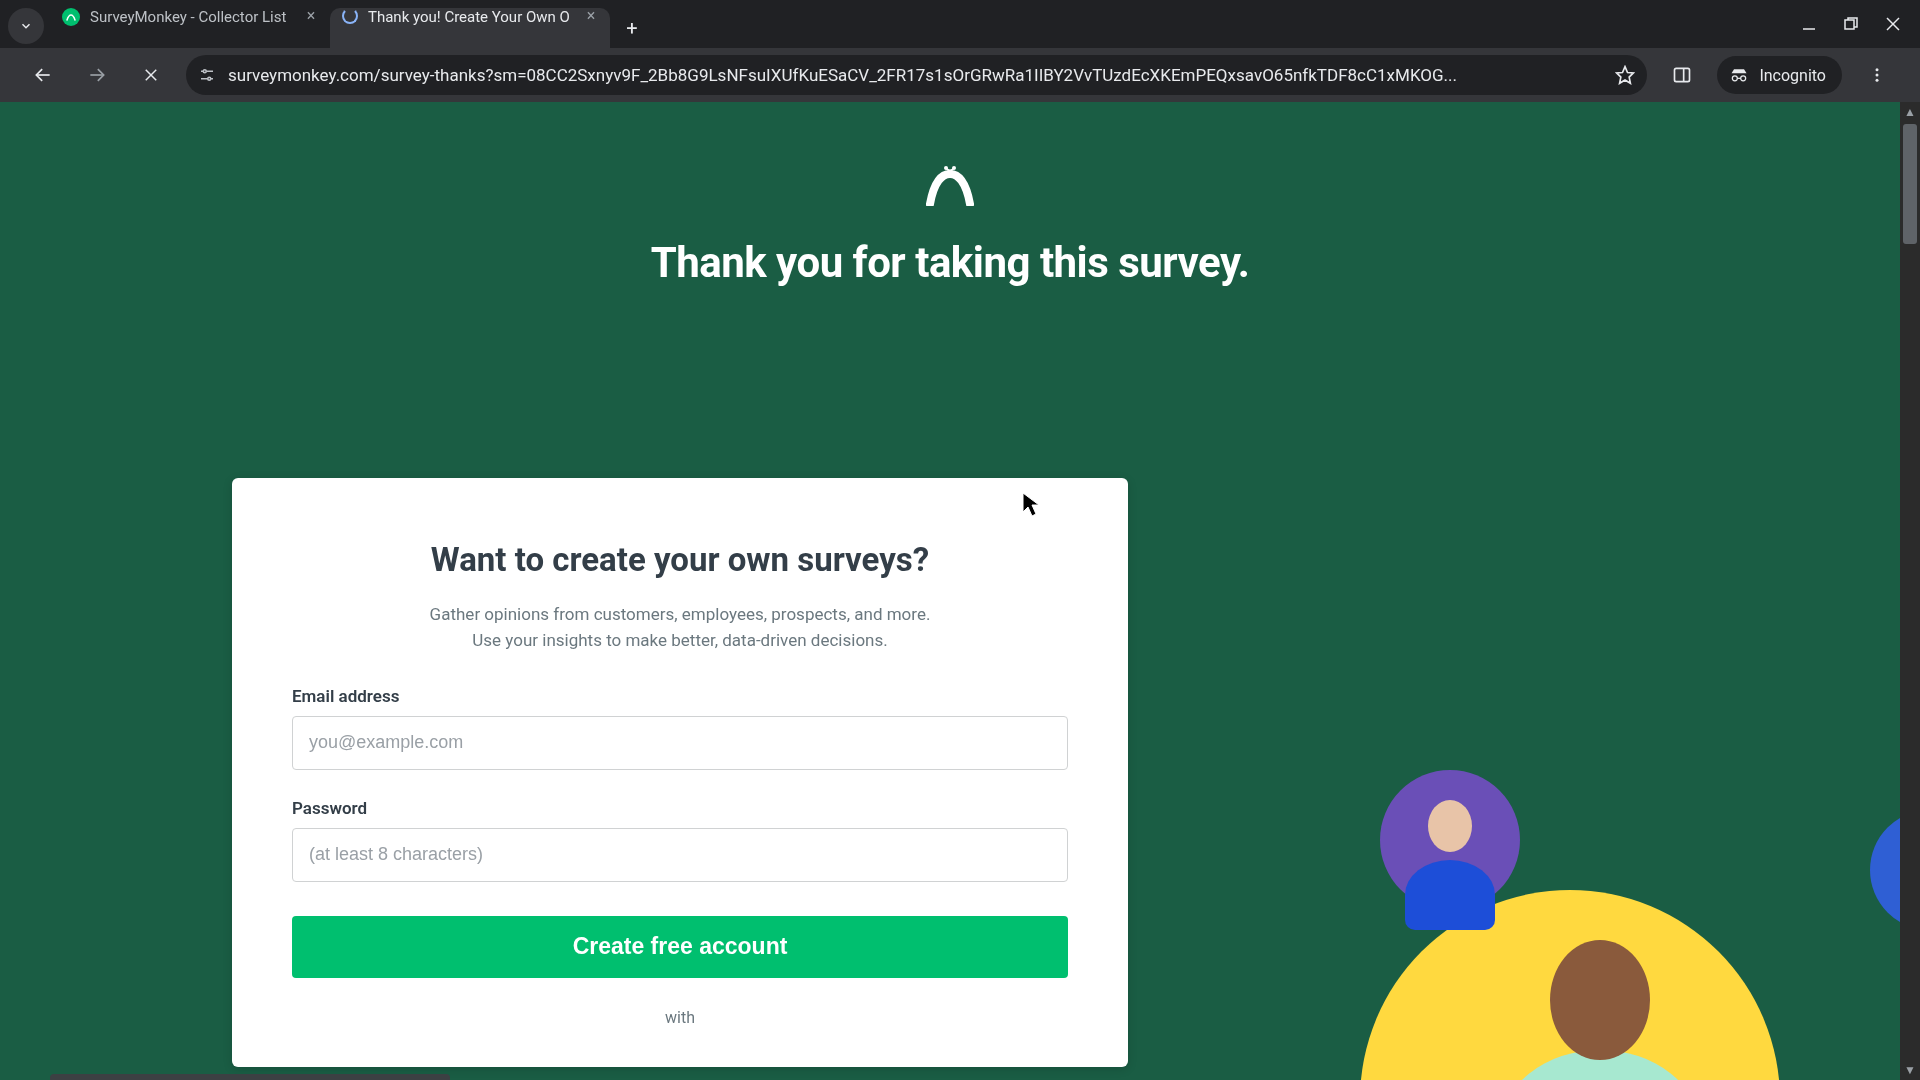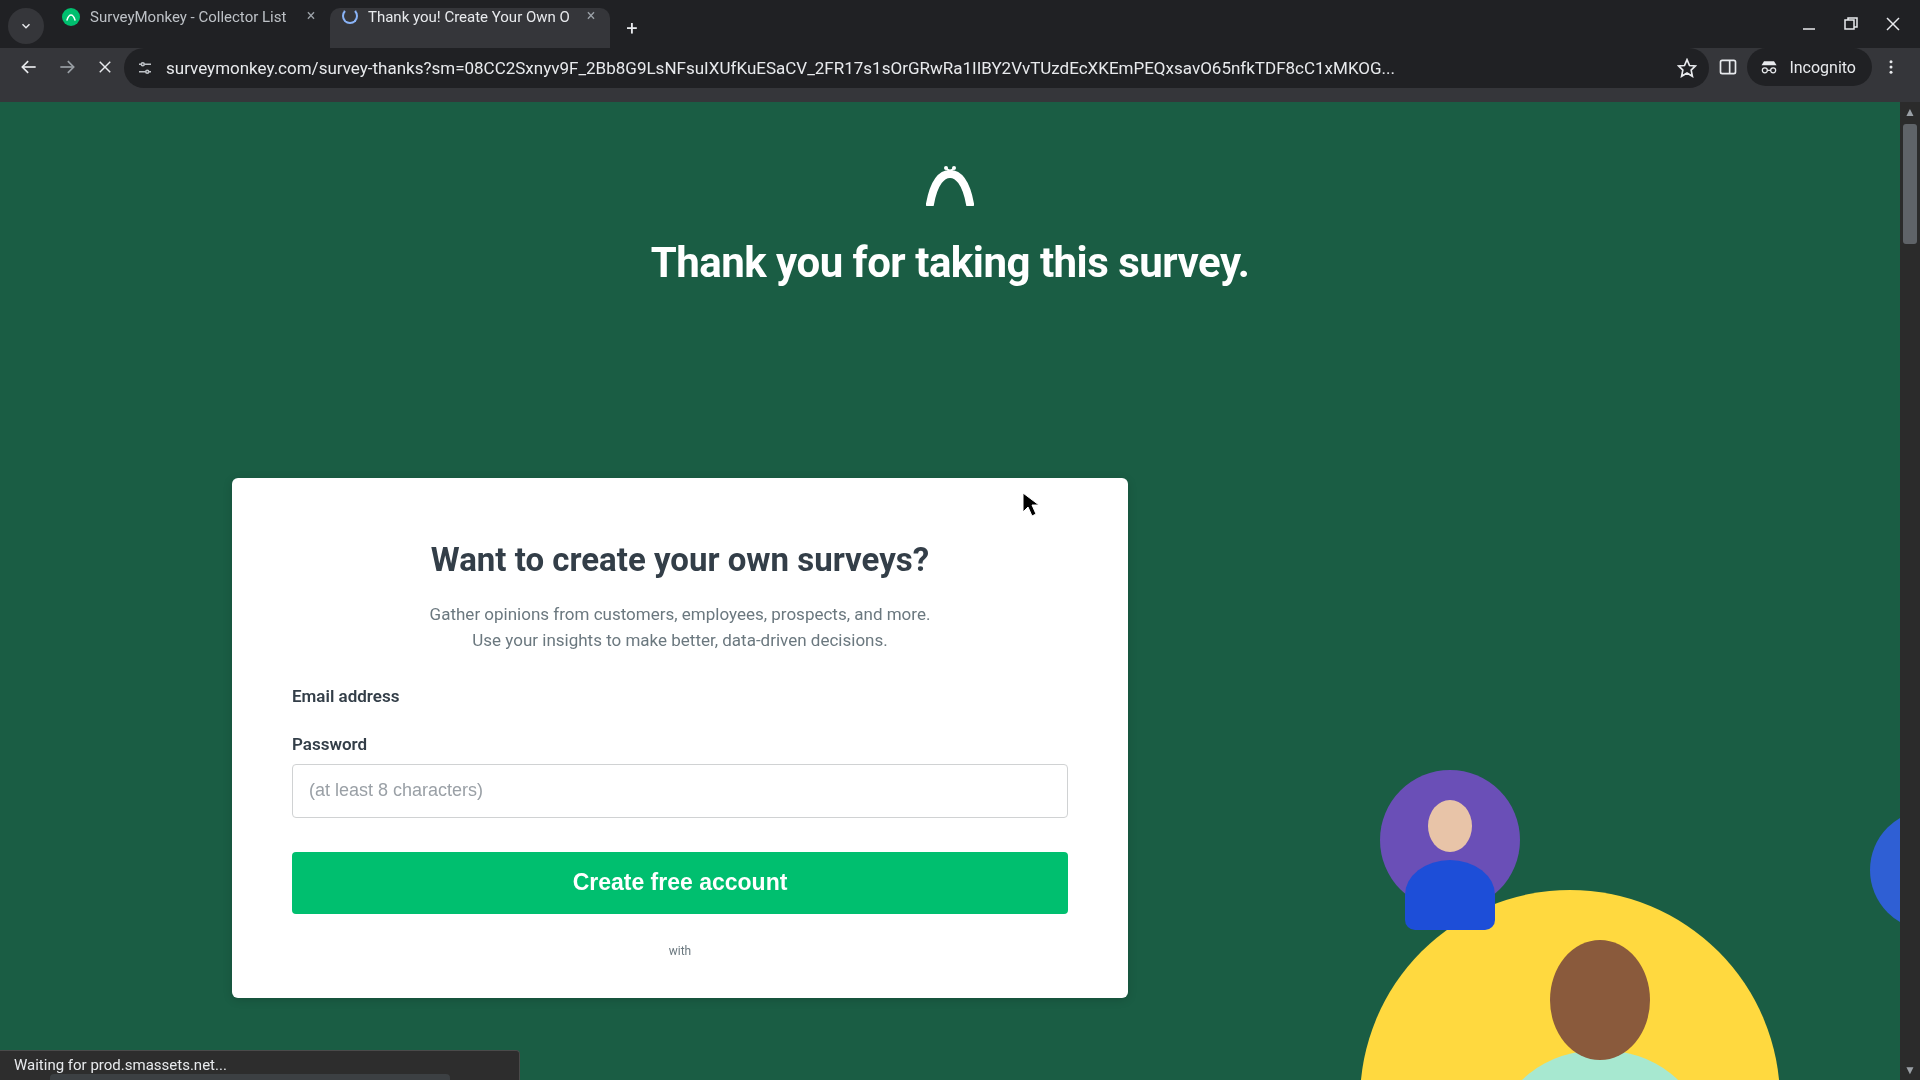--- a/index.html
+++ b/index.html
@@ -86,22 +86,23 @@
     gap: 28px;
     padding: 0 20px 0 0;
     color: #e8eaed;
   }
   .window-controls span { font-size: 16px; }
 
   .toolbar {
     height: 54px;
     background: #35363a;
     display: flex;
-    padding: 0 10px;
-    gap: 0;
+    align-items: center;
+    padding: 0 24px;
+    gap: 16px;
   }
   .nav-btn {
     width: 38px; height: 38px; border-radius: 50%;
     display: flex; align-items: center; justify-content: center;
     color: #e8eaed; font-size: 20px;
   }
   .nav-btn.dim { color: #9aa0a6; }
   .omnibox {
     flex: 1;
     height: 40px;
@@ -243,21 +244,21 @@
     color: #fff;
     border: none;
     border-radius: 4px;
     font-size: 23px;
     font-weight: 600;
     cursor: pointer;
   }
   .divider-text {
     text-align: center;
     color: #6b787f;
-    font-size: 12px;
+    font-size: 16px;
     margin-top: 30px;
   }
 
   
   .blob {
     position: absolute;
     border-radius: 50%;
   }
   .blob-yellow {
     width: 420px; height: 420px;
@@ -489,20 +490,21 @@
 
     <div class="signup-card">
       <h2 class="card-title">Want to create your own surveys?</h2>
       <p class="card-sub">
         <span>Gather opinions from customers, employees, prospects, and more.</span><br>
         <span>Use your insights to make better, data-driven decisions.</span>
       </p>
 
       <div class="form-group">
         <label class="form-label">Email address</label>
+        <input class="text-input" type="email" placeholder="you@example.com" style="">
       </div>
 
       <div class="form-group pw">
         <label class="form-label">Password</label>
         <input class="text-input" type="password" placeholder="(at least 8 characters)" style="">
       </div>
 
       <button class="cta-btn">Create free account</button>
 
       <div class="divider-text">with</div>
@@ -514,17 +516,14 @@
         </svg>
     </div>
   </div>
 
   <div class="scrollbar-track">
     <div class="scrollbar-arrow">▲</div>
     <div class="scrollbar-thumb"></div>
     <div class="scrollbar-arrow" style="position:absolute;bottom:0;">▼</div>
   </div>
 
-  <div class="status-bar">
-    <span>Waiting for prod.smassets.net...</span>
-  </div>
   <div class="dl-shelf"></div>
 </div>
 
 </body></html>

